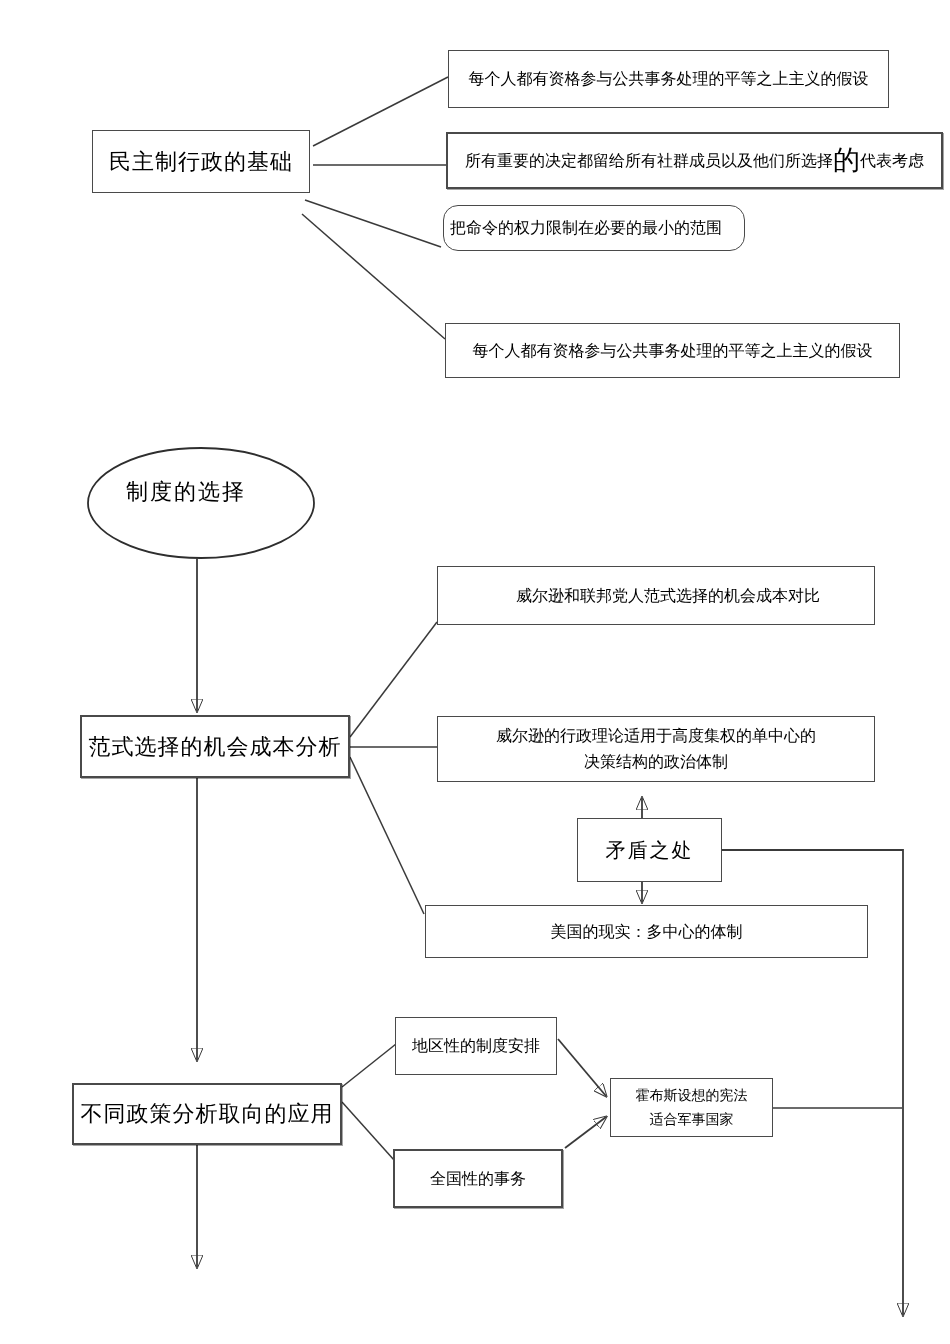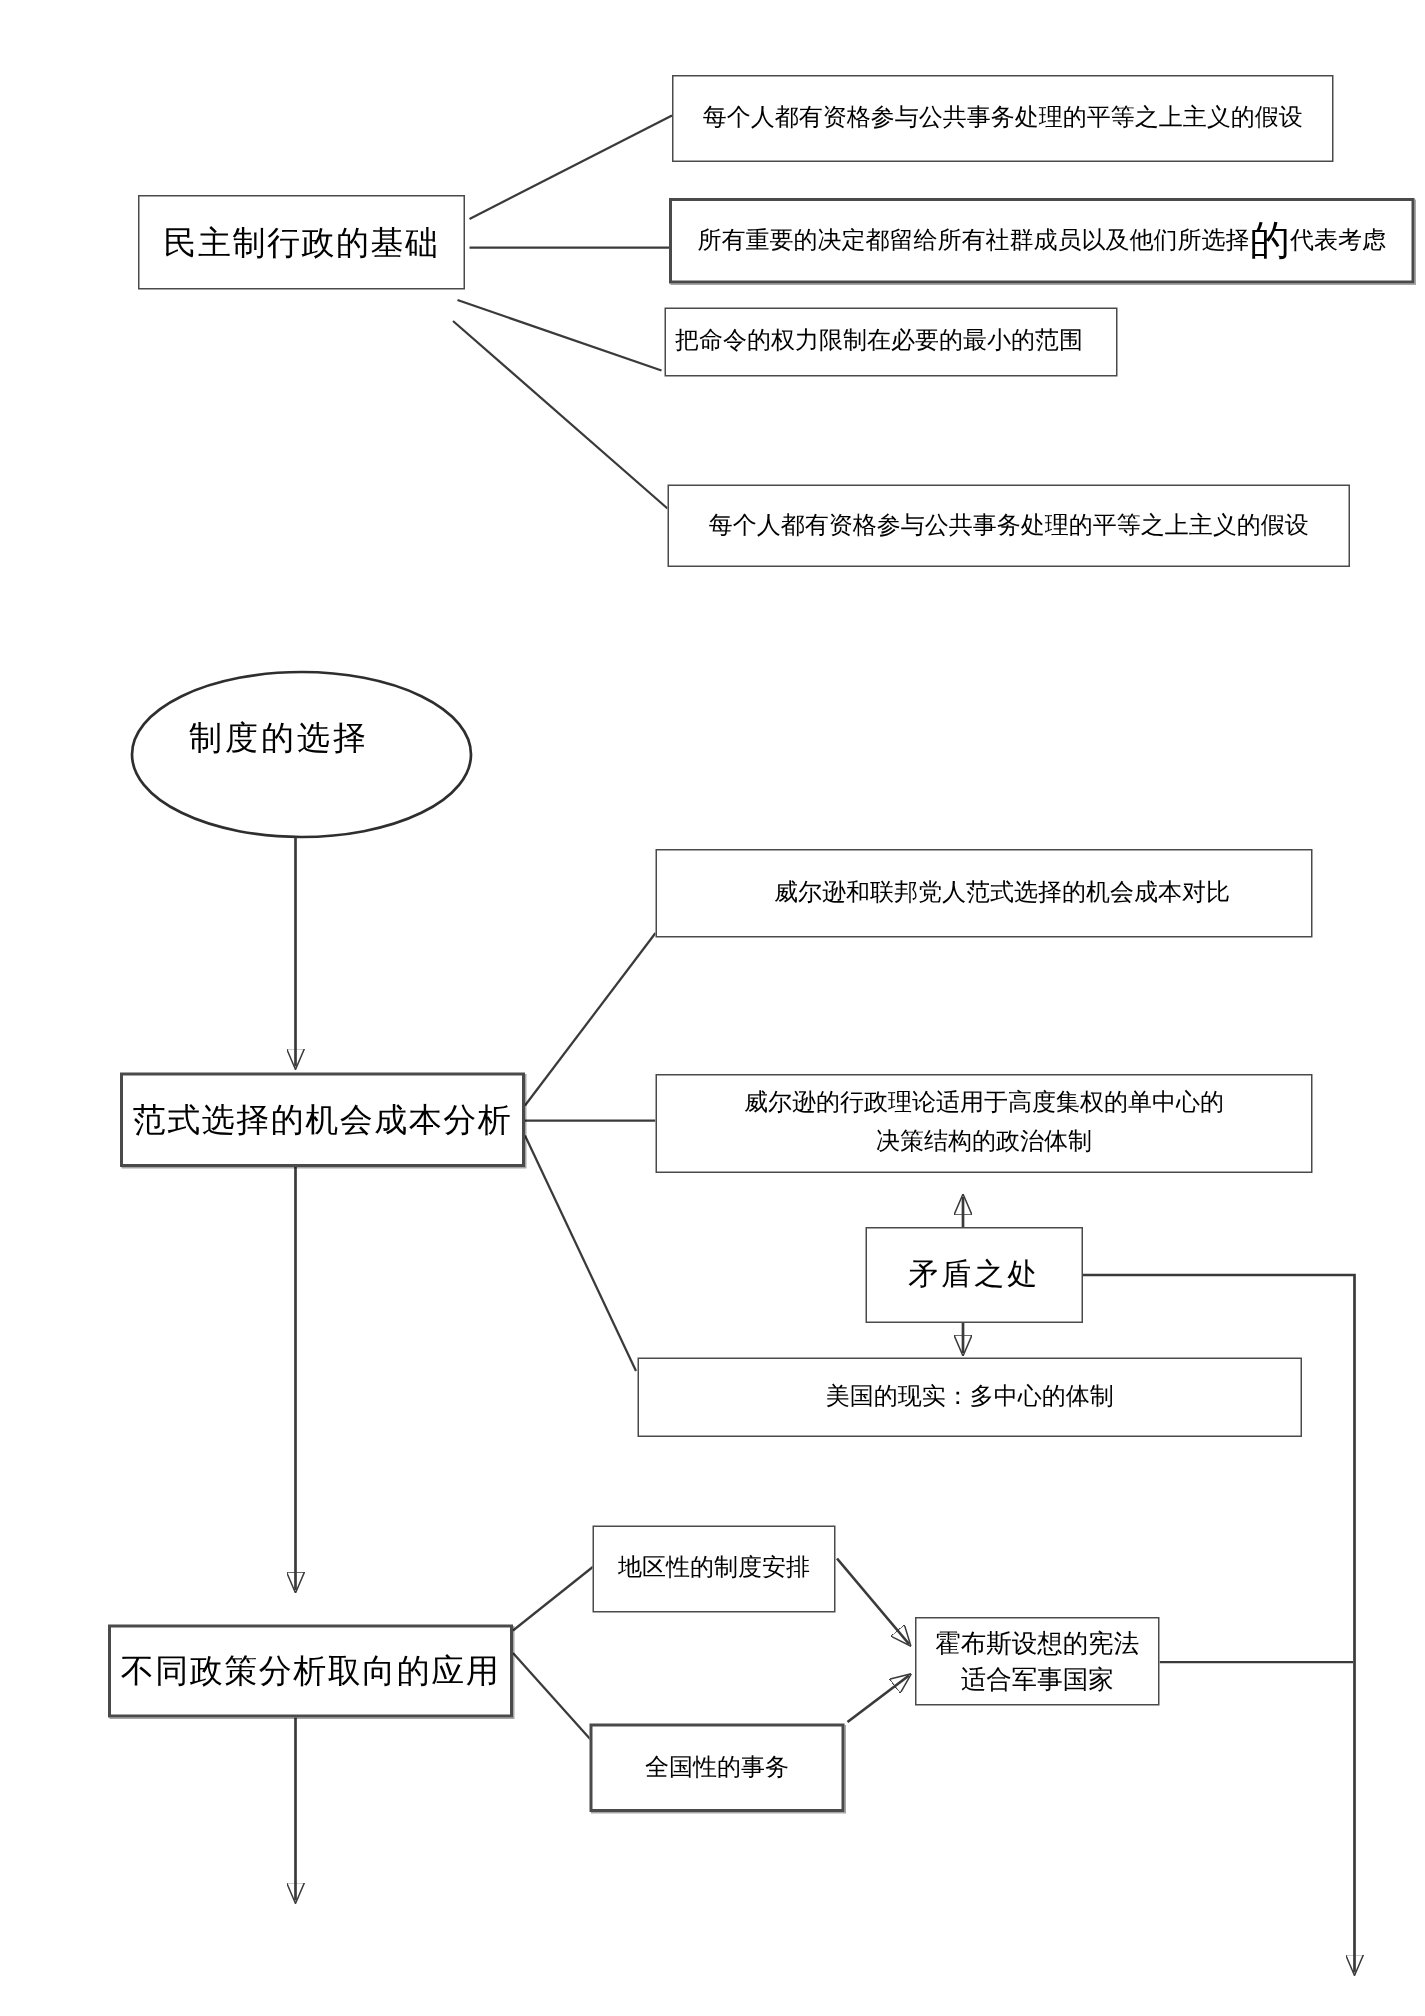--- a/index.html
+++ b/index.html
@@ -11,22 +11,22 @@
   .connector-layer { position:absolute; left:0; top:0; width:950px; height:1344px; }
   .node {
     position:absolute; box-sizing:border-box; background:#ffffff;
     border:1.5px solid #4a4a4a; display:flex; align-items:center;
     justify-content:center; text-align:center; line-height:1.45;
   }
   .node.thick { border-width:2px; box-shadow:1px 1px 0 rgba(0,0,0,0.35); }
   .f22 { font-size:22px; letter-spacing:1px; }
   .f20 { font-size:20px; letter-spacing:2px; }
   .f16 { font-size:16px; }
-  .f15 { font-size:17px; }
-  .left-text { justify-content:flex-start; text-align:left; padding-left:6px; }
+  .f15 { font-size:14px; }
+  .left-text { justify-content:flex-start; text-align:left; padding-left:6px;border-radius:15px; }
   .big-char { font-size:27px; line-height:1; }
   .ellipse-label {
     position:absolute; text-align:center; font-size:22px; letter-spacing:2px;
   }
   .two-line { line-height:26px; }
   svg line, svg path { stroke:#3a3a3a; fill:none; }
 </style>
 </head>
 <body>
 

